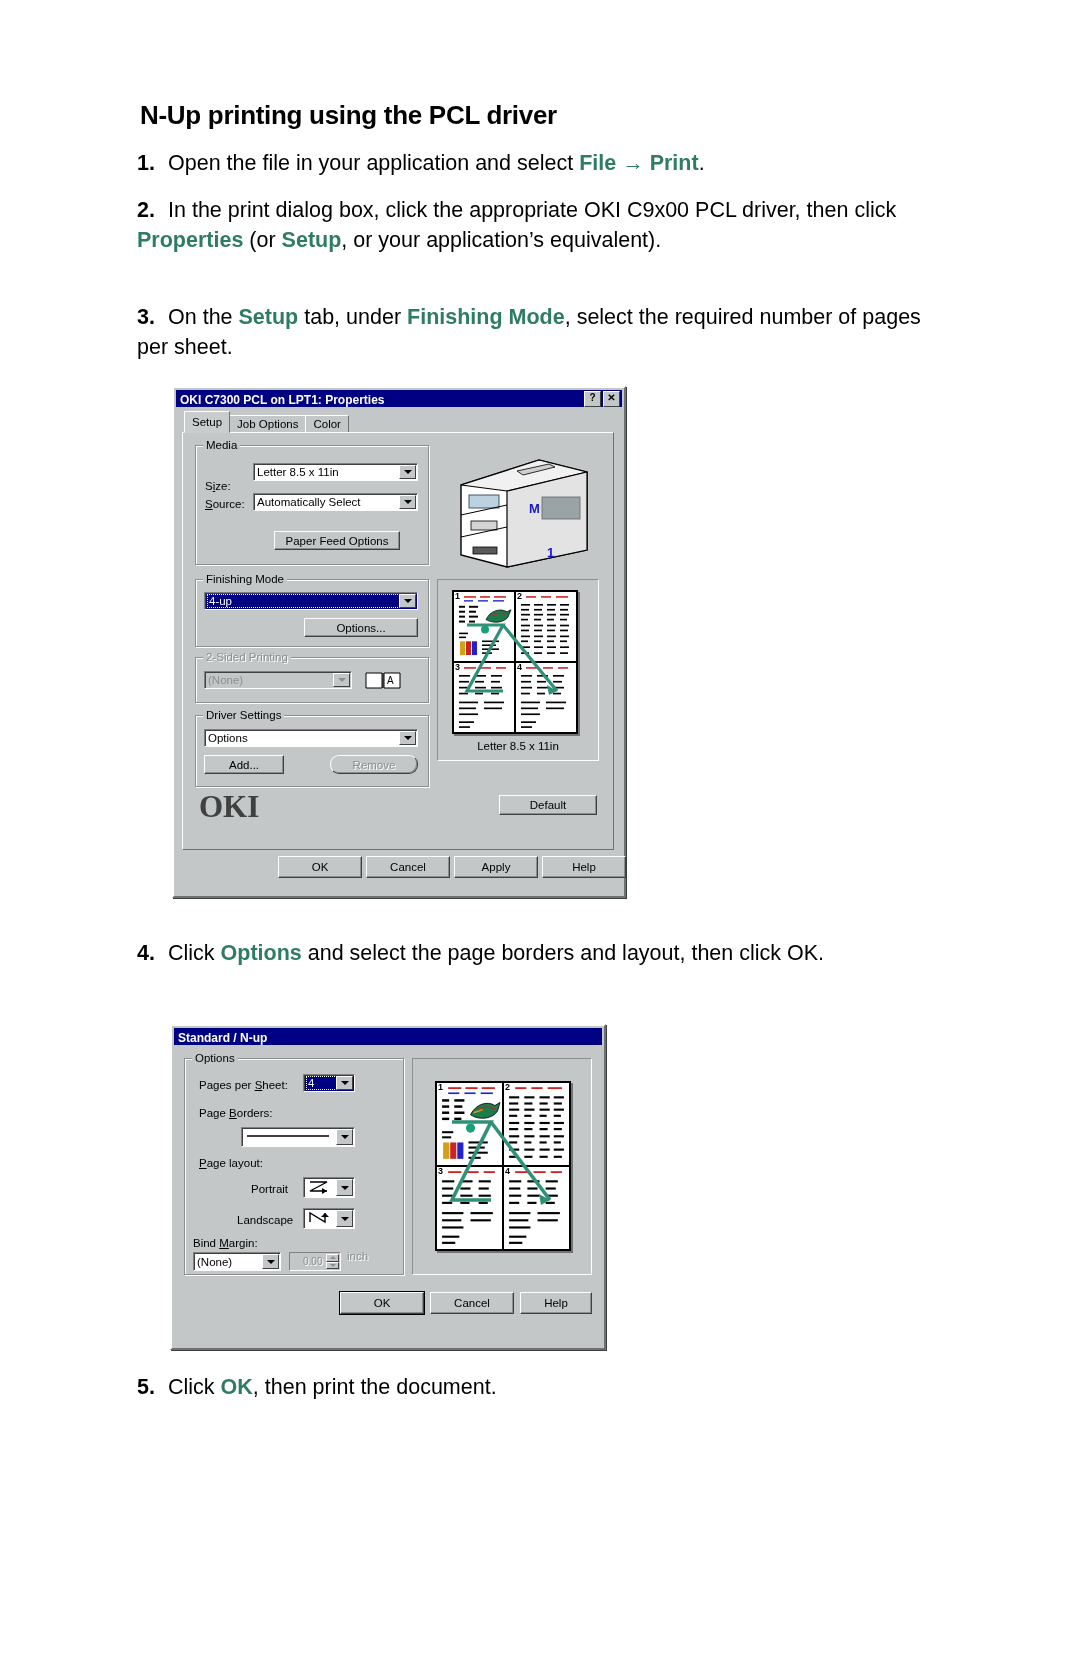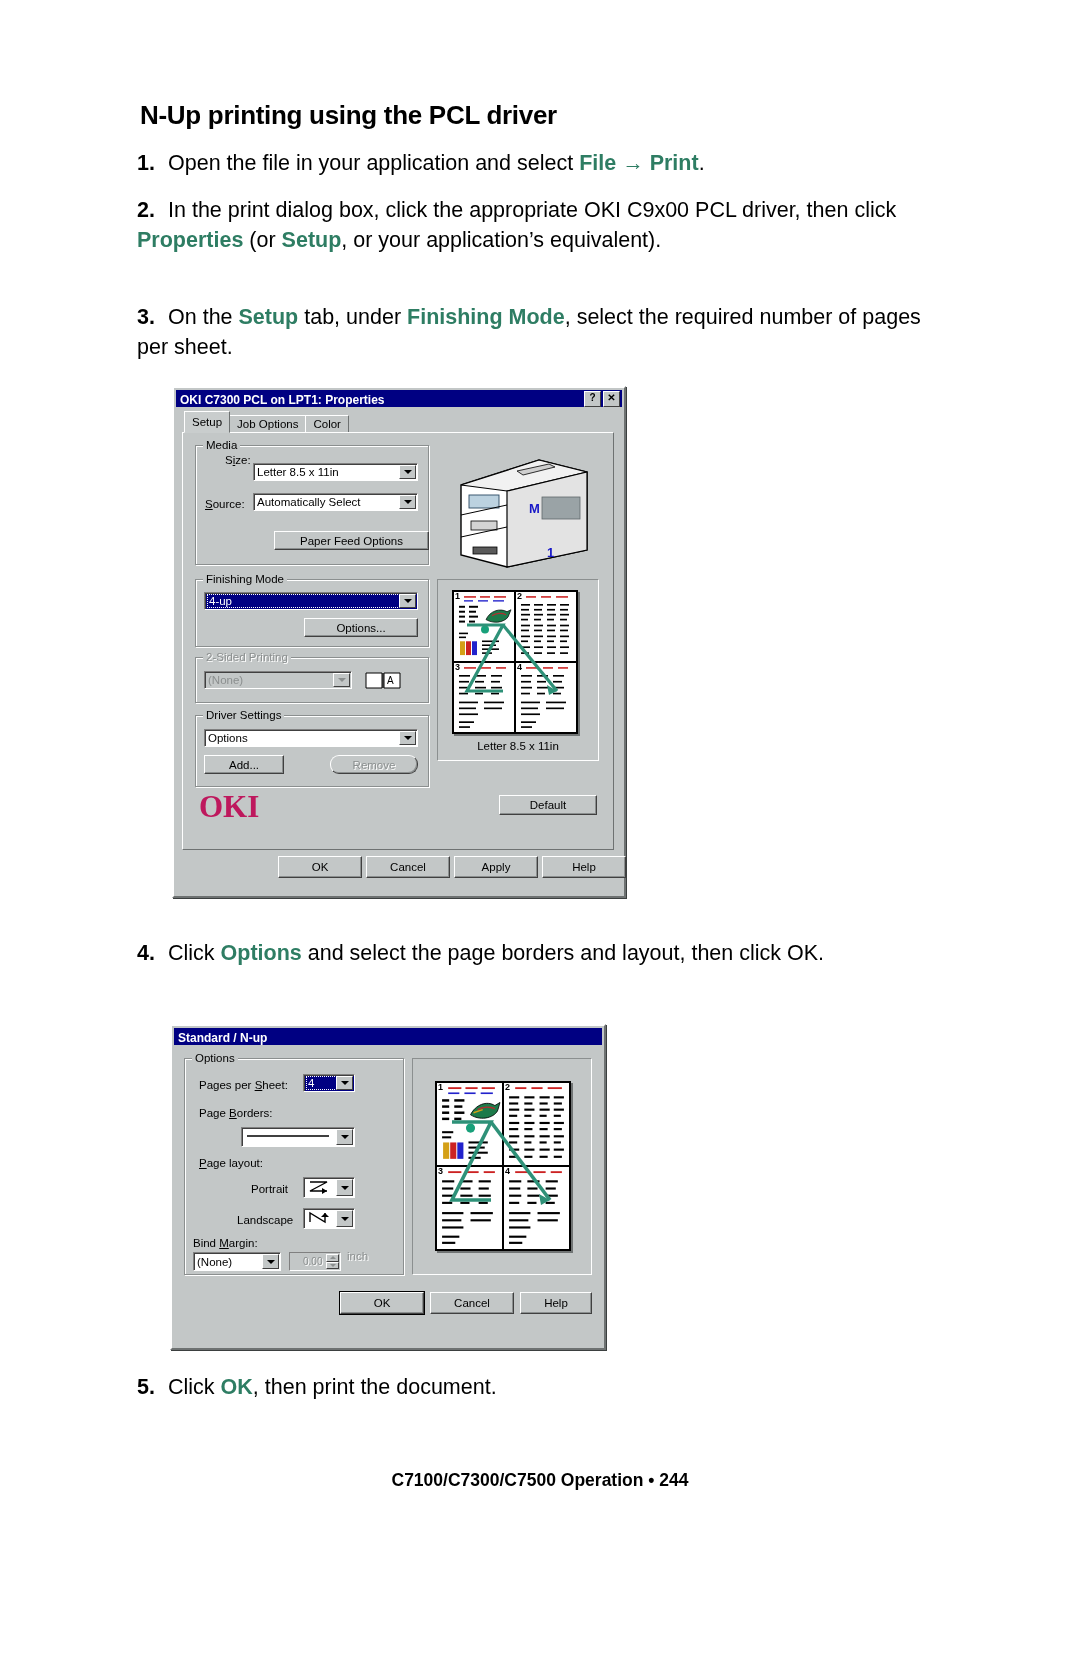--- a/index.html
+++ b/index.html
@@ -260,21 +260,21 @@
     border-left: 1px solid #8b8f8f;
     border-right: 1px solid #ffffff;
     border-bottom: 1px solid #ffffff;
   }
 
   .oki {
     position: absolute;
     font-family: "Liberation Serif", serif;
     font-weight: bold;
     font-size: 31px;
-    color: #be185d;
+    color: #404040;
     letter-spacing: 0px;
   }
 
   
   .thumbwrap {
     position: absolute;
     background: #ffffff;
     border: 1px solid #000000;
     box-shadow: 2px 2px 0 #707474;
     display: grid;
@@ -344,37 +344,37 @@
       <div class="tab">
         <span>Color</span>
       </div>
     </div>
 
     <div class="panel" style="left:8px; top:44px; width:430px; height:416px;">
 
       <div class="group" style="left:12px; top:12px; width:232px; height:118px;">
         <span class="glabel">Media</span>
 
-        <span class="lbl" style="left:9px; top:8px;margin-left:20px;">S<span class="u">i</span>ze:</span>
+        <span class="lbl" style="left:9px; top:34px;">S<span class="u">i</span>ze:</span>
         <div class="combo" style="left:57px; top:17px; width:165px; height:18px;">
           <span class="ctext">Letter 8.5 x 11in</span>
           <span class="arrowbtn">
               <i class="caret"></i>
             </span>
         </div>
 
         <span class="lbl" style="left:9px; top:52px;"><span class="u">S</span>ource:</span>
         <div class="combo" style="left:57px; top:47px; width:165px; height:18px;">
           <span class="ctext">Automatically Select</span>
           <span class="arrowbtn">
               <i class="caret"></i>
             </span>
         </div>
 
-        <div class="btn" style="left:78px; top:85px; width:155px; height:19px;">
+        <div class="btn" style="left:78px; top:85px; width:126px; height:19px;">
           <span>Paper Feed Options</span>
         </div>
       </div>
 
       <svg style="position:absolute; left:264px; top:22px;" width="148" height="118" viewBox="0 0 148 118">
         <polygon points="14,30 92,5 140,17 140,95 60,112 14,100" fill="#ffffff" stroke="#000" stroke-width="1.4"></polygon>
         <polygon points="14,30 92,5 140,17 60,36" fill="#f1f1f1" stroke="#000" stroke-width="1.2"></polygon>
         <polygon points="60,36 140,17 140,95 60,112" fill="#e3e3e3" stroke="#000" stroke-width="1.2"></polygon>
         <rect x="95" y="42" width="38" height="22" fill="#9aa3a6" stroke="#60686b" stroke-width="0.8"></rect>
         <polygon points="70,16 102,9 108,12 76,20" fill="#cfcfcf" stroke="#000" stroke-width="0.8"></polygon>
@@ -881,17 +881,14 @@
     <div class="btn" style="left:348px; top:266px; width:72px; height:22px;">
       <span>Help</span>
     </div>
   </div>
 
   <div class="step" style="top:1372px;">
     <span class="num">5.</span>
     <span class="body"><span>Click </span><span class="green">OK</span><span>, then print the document.</span></span>
   </div>
 
-  <div class="footer">
-    <b>C7100/C7300/C7500 Operation • 244</b>
-  </div>
 
 </div>
 
 </body></html>

